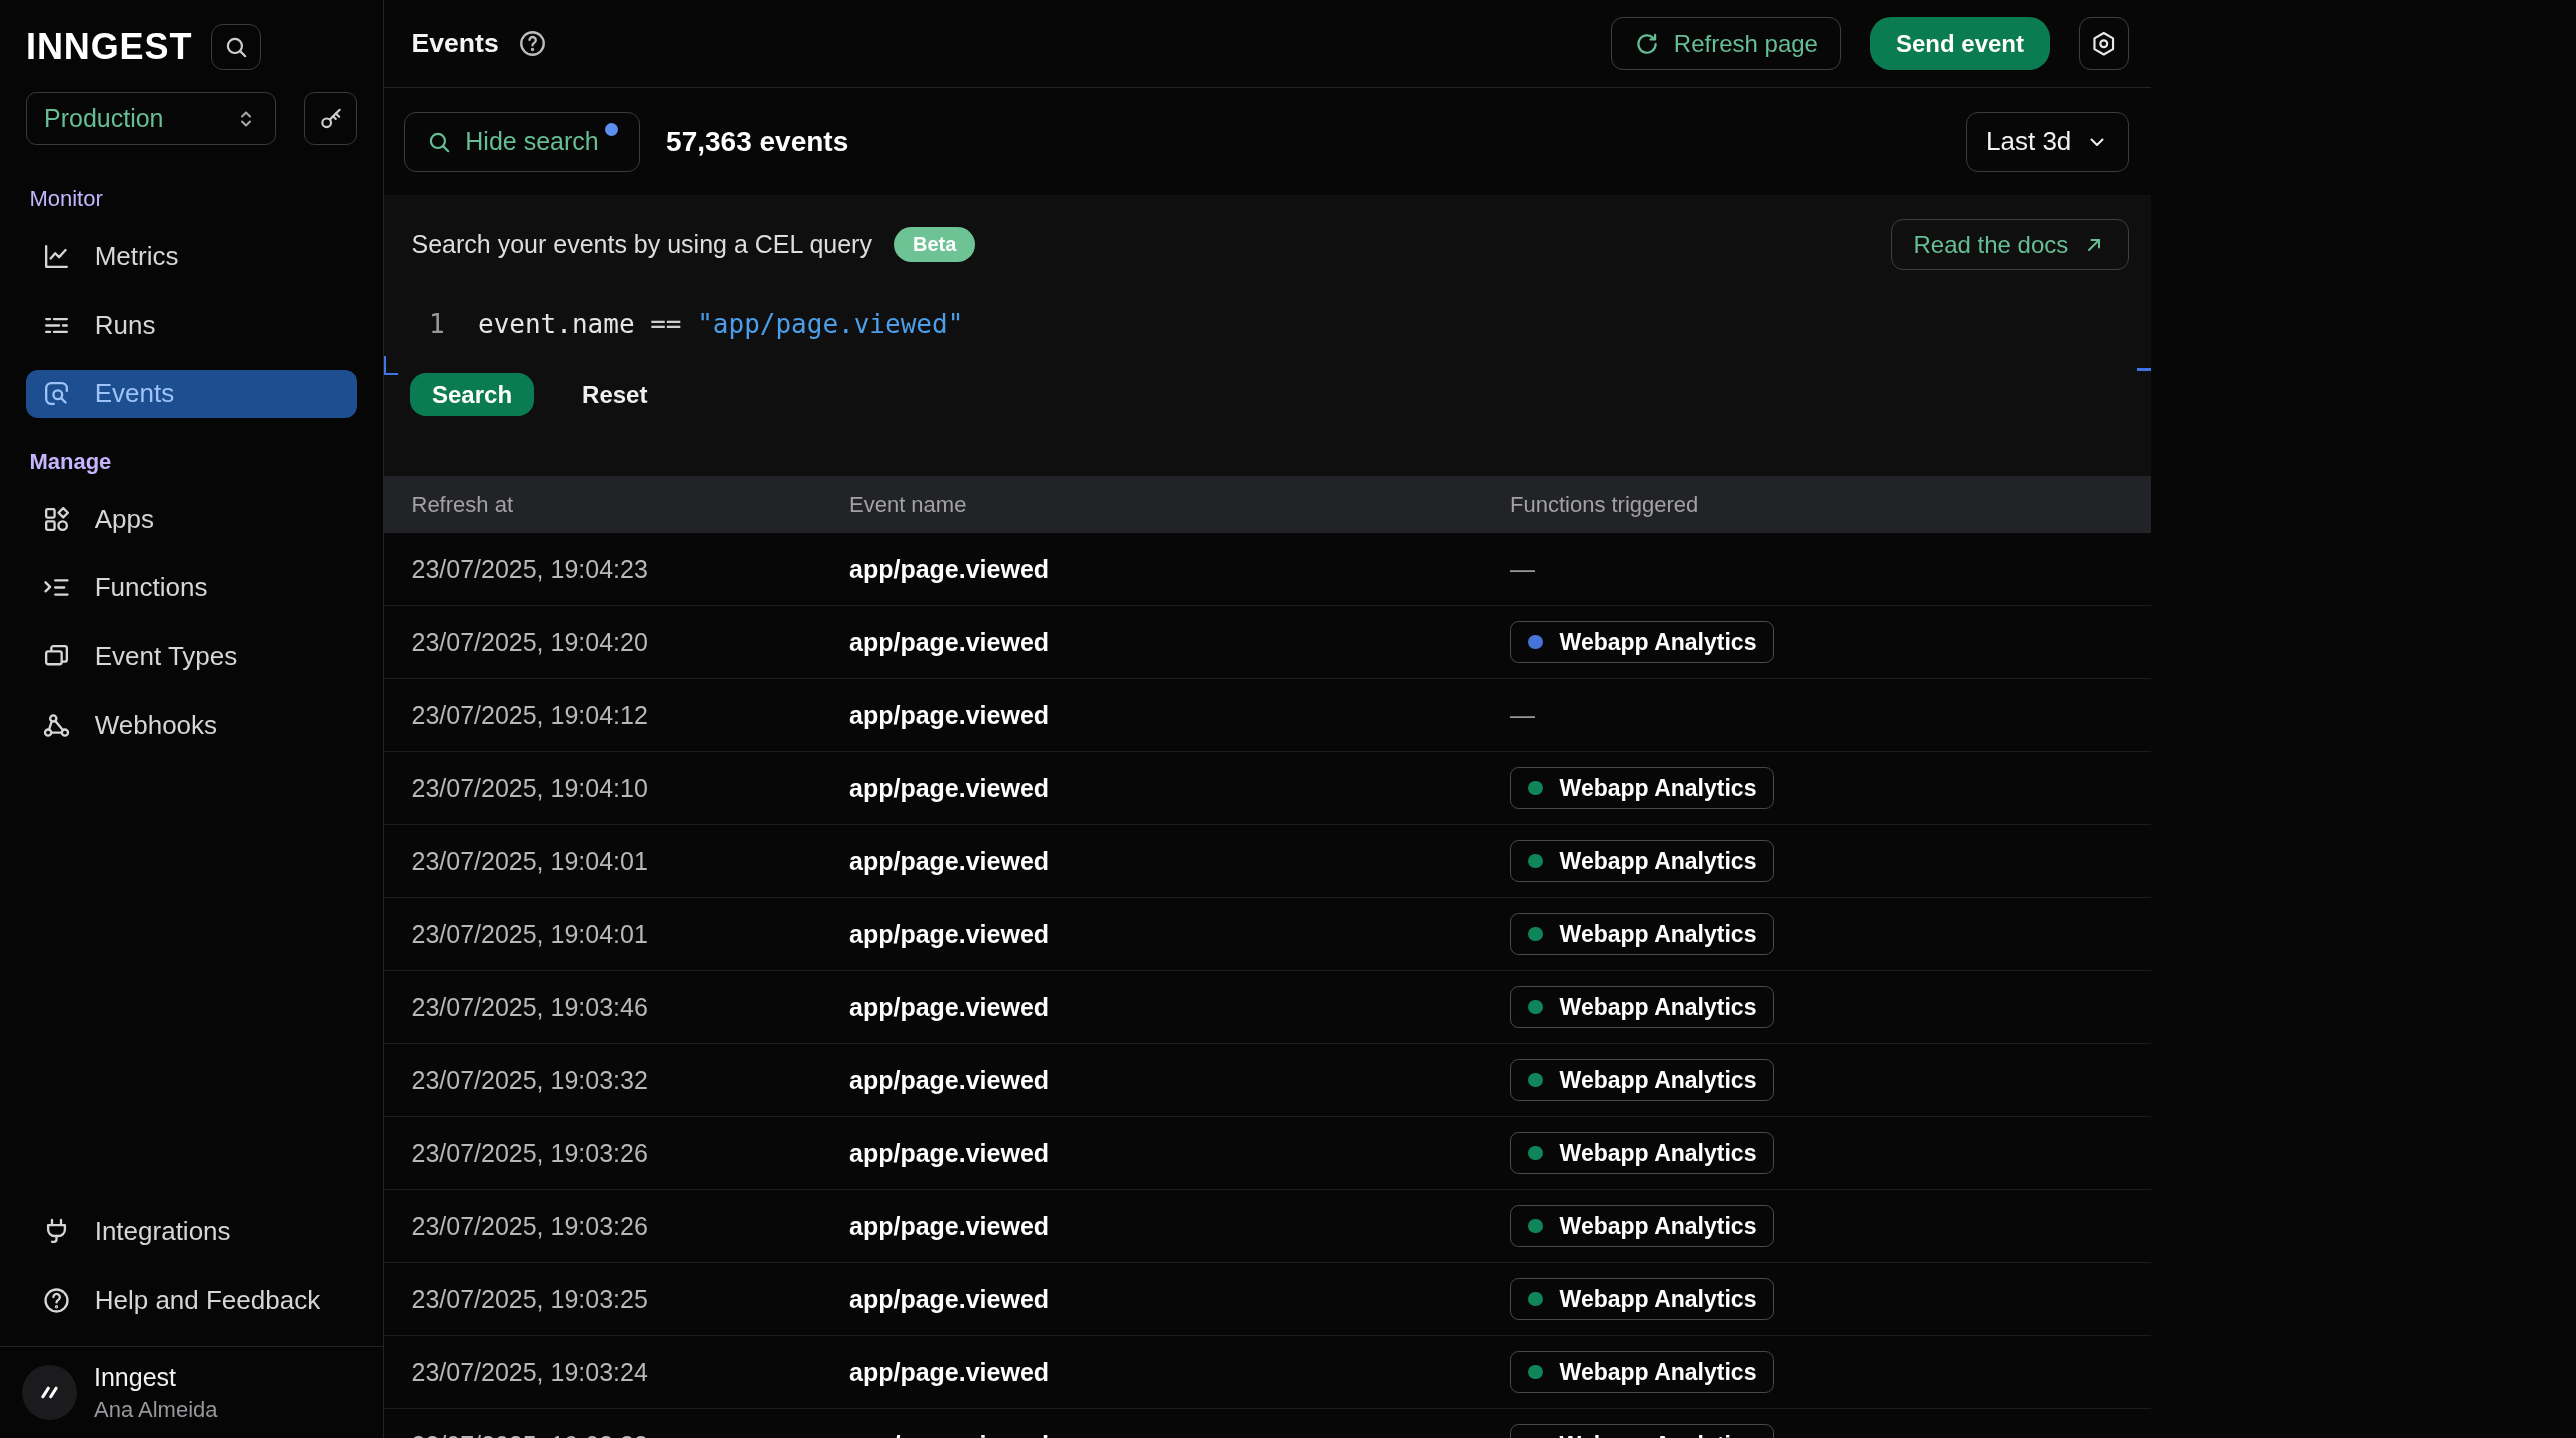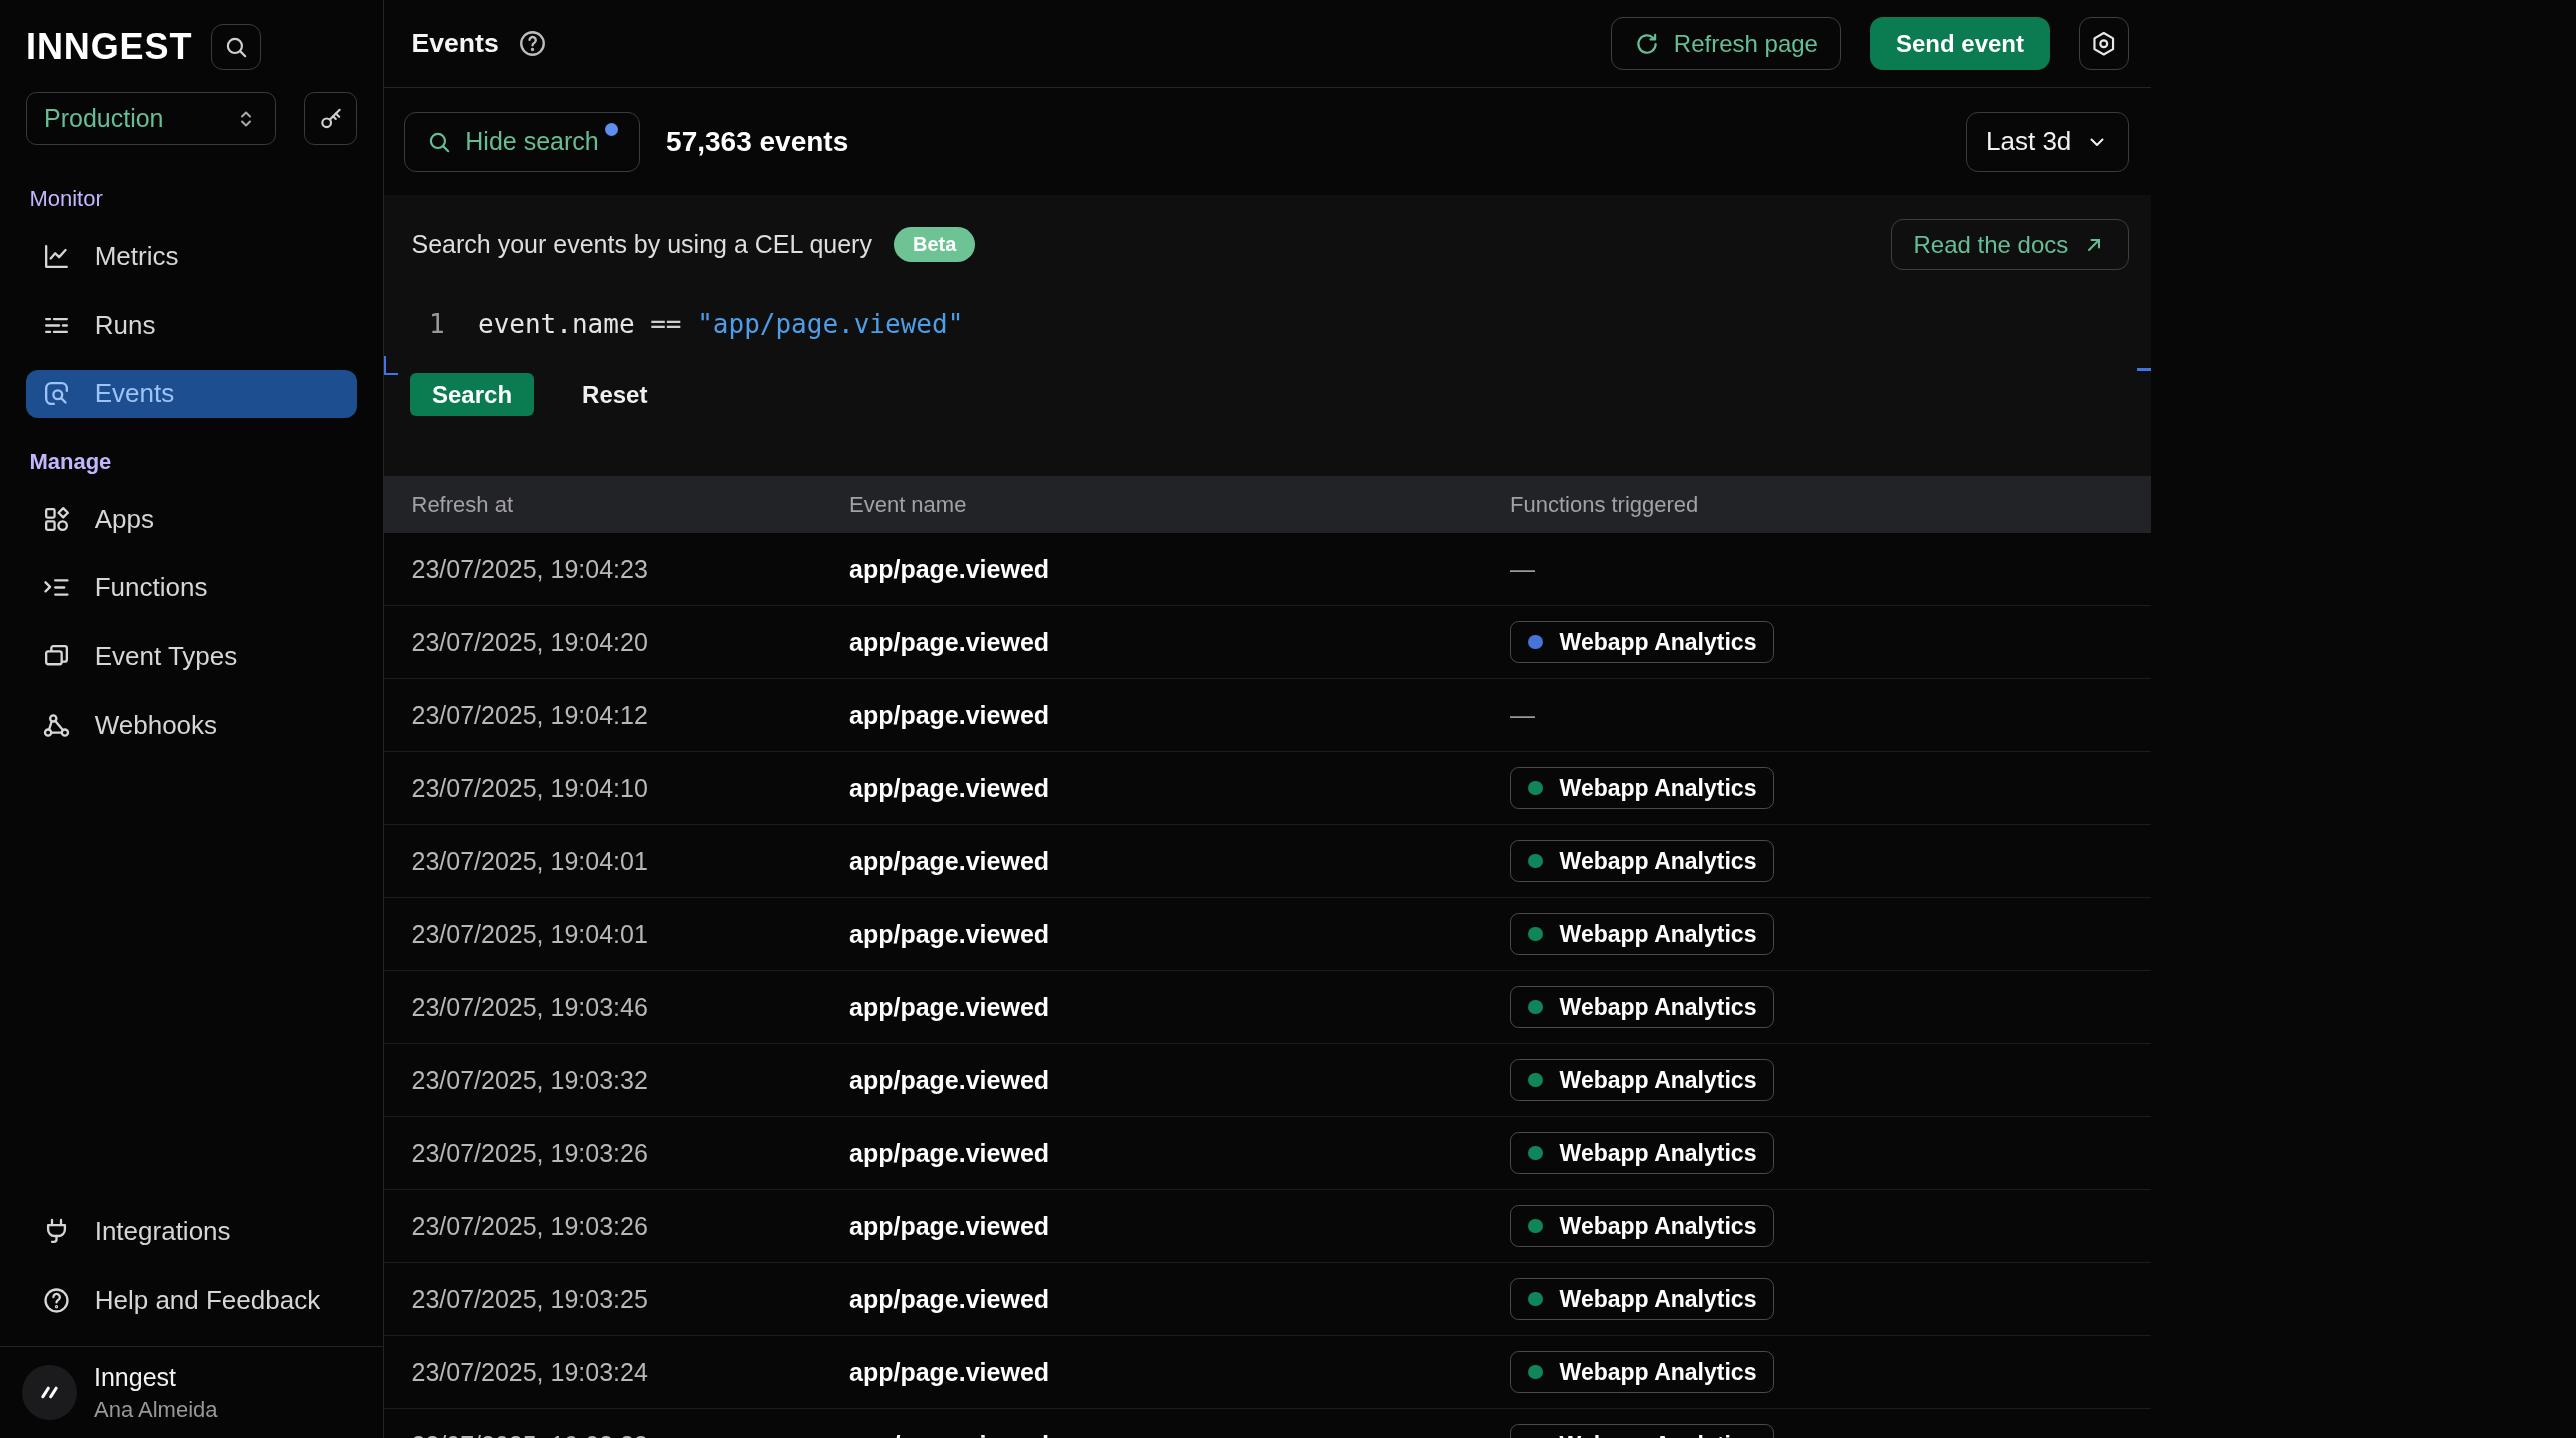--- a/index.html
+++ b/index.html
@@ -39,21 +39,21 @@
   .main { flex:1; min-width:0; display:flex; flex-direction:column; position:relative; }
 
   .header { height:88px; flex:none; display:flex; align-items:center; padding:0 22px 0 27.5px;
             border-bottom:0.9px solid #232427; gap:17px; }
   .page-title { font-size:26.6px; font-weight:600; color:#f5f5f5; }
   .help-btn { color:#bdbdc0; display:flex; align-items:center; cursor:pointer; }
   .header-spacer { flex:1; }
   .btn-outline { height:53px; border:1.7px solid #3e3f42; border-radius:12px; background:transparent;
                  display:flex; align-items:center; gap:13.7px; padding:0 22px; font-size:24px; cursor:pointer; }
   .btn-outline.green { color:#66be95; }
-  .btn-solid-green { height:53px; border:none; border-radius:13px; background:#0b7c51; color:#ffffff;
+  .btn-solid-green { height:53px; border:none; border-radius:21px; background:#0b7c51; color:#ffffff;
                      font-size:24px; font-weight:600; padding:0 26px; display:flex; align-items:center; cursor:pointer; }
   .gear-btn { width:50px; height:53px; border:1.7px solid #3e3f42; border-radius:12px; background:transparent;
               color:#e8e8ea; display:flex; align-items:center; justify-content:center; cursor:pointer; }
 
   .subheader { height:107px; flex:none; display:flex; align-items:center; gap:26px; padding:0 22px 0 20px; }
   .hide-search-btn { height:60px; border:1.7px solid #3a3b3e; border-radius:12px; background:transparent;
                      display:flex; align-items:center; gap:13.7px; padding:0 20.6px; font-size:25px; color:#66be95; cursor:pointer; }
   .notif-dot { width:13px; height:13px; border-radius:50%; background:#5d8ef0; align-self:flex-start; margin:10.3px 0 0 -6.9px; }
   .event-count { font-size:28px; font-weight:600; color:#ffffff; }
   .range-btn { margin-left:auto; height:60px; border:1.7px solid #3a3b3e; border-radius:12px; background:transparent;
@@ -69,21 +69,21 @@
   .editor { margin-top:39px; display:flex; align-items:center;
             font-family:"DejaVu Sans Mono", monospace; font-size:26px; cursor:text; }
   .line-num { color:#99999c; padding-left:45px; width:94px; flex:none; }
   .tok-prop { color:#e5e5e5;text-align:right; }
   .tok-op { color:#cfcfcf; }
   .tok-str { color:#4d9ee8; }
   .editor-l-mark { position:absolute; left:0; top:161px; width:13.7px; height:19px;
                    border-left:2.6px solid #3f75e6; border-bottom:2.6px solid #3f75e6; }
   .editor-r-tick { position:absolute; right:0; top:173px; width:13.7px; height:2.6px; background:#3f75e6; }
   .panel-actions { margin-top:34px; padding-left:26px; display:flex; align-items:center; gap:48px; }
-  .search-btn { height:43px; border:none; border-radius:6px; background:#0b7c51; color:#ffffff;
+  .search-btn { height:43px; border:none; border-radius:16px; background:#0b7c51; color:#ffffff;
                 font-size:24px; font-weight:600; padding:0 22px; display:flex; align-items:center; cursor:pointer; }
   .reset-btn { background:transparent; border:none; color:#f0f0f0; font-size:24px; font-weight:600; cursor:pointer; }
 
   .table-header { height:57px; flex:none; background:#222327; display:flex; align-items:center;
                   font-size:22px; color:#a2a2a6; }
   .col1 { width:465px; flex:none; padding-left:27.5px; }
   .col2 { width:661px; flex:none; }
   .col3 { flex:1; }
   .rows { flex:1; overflow:hidden; }
   .trow { height:73px; display:flex; align-items:center; border-bottom:0.9px solid #1d1d1f; cursor:pointer; }

